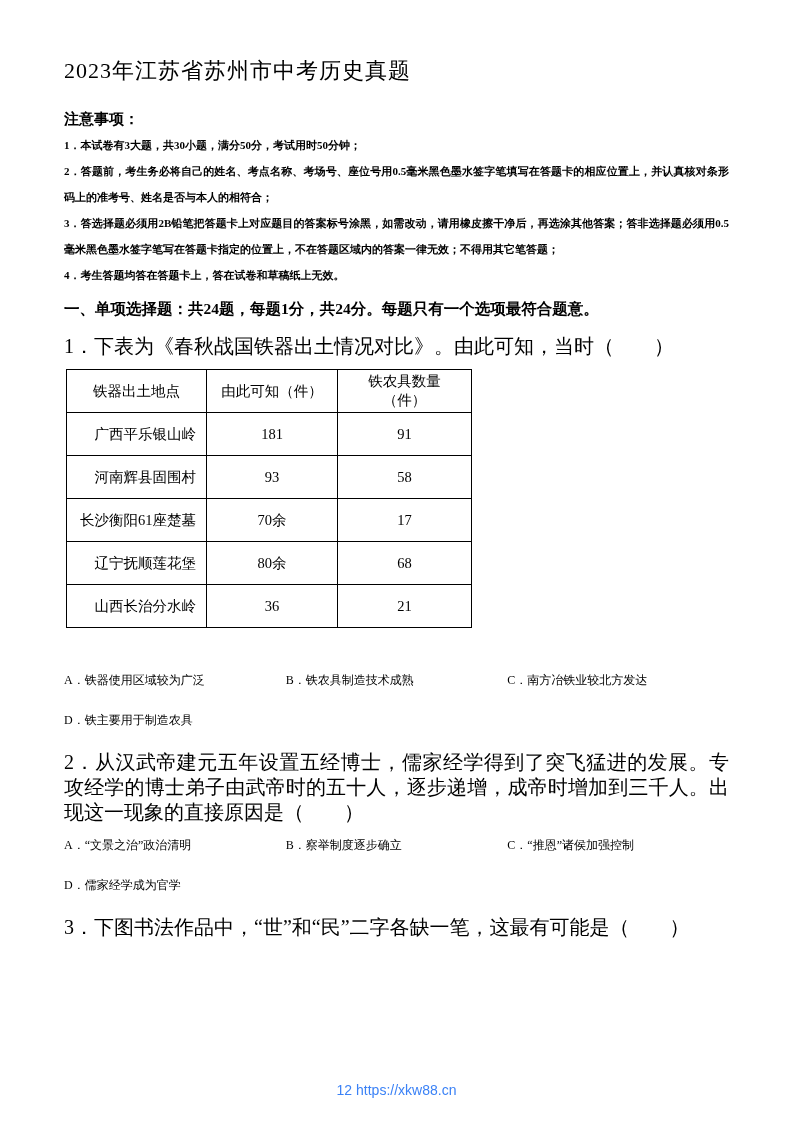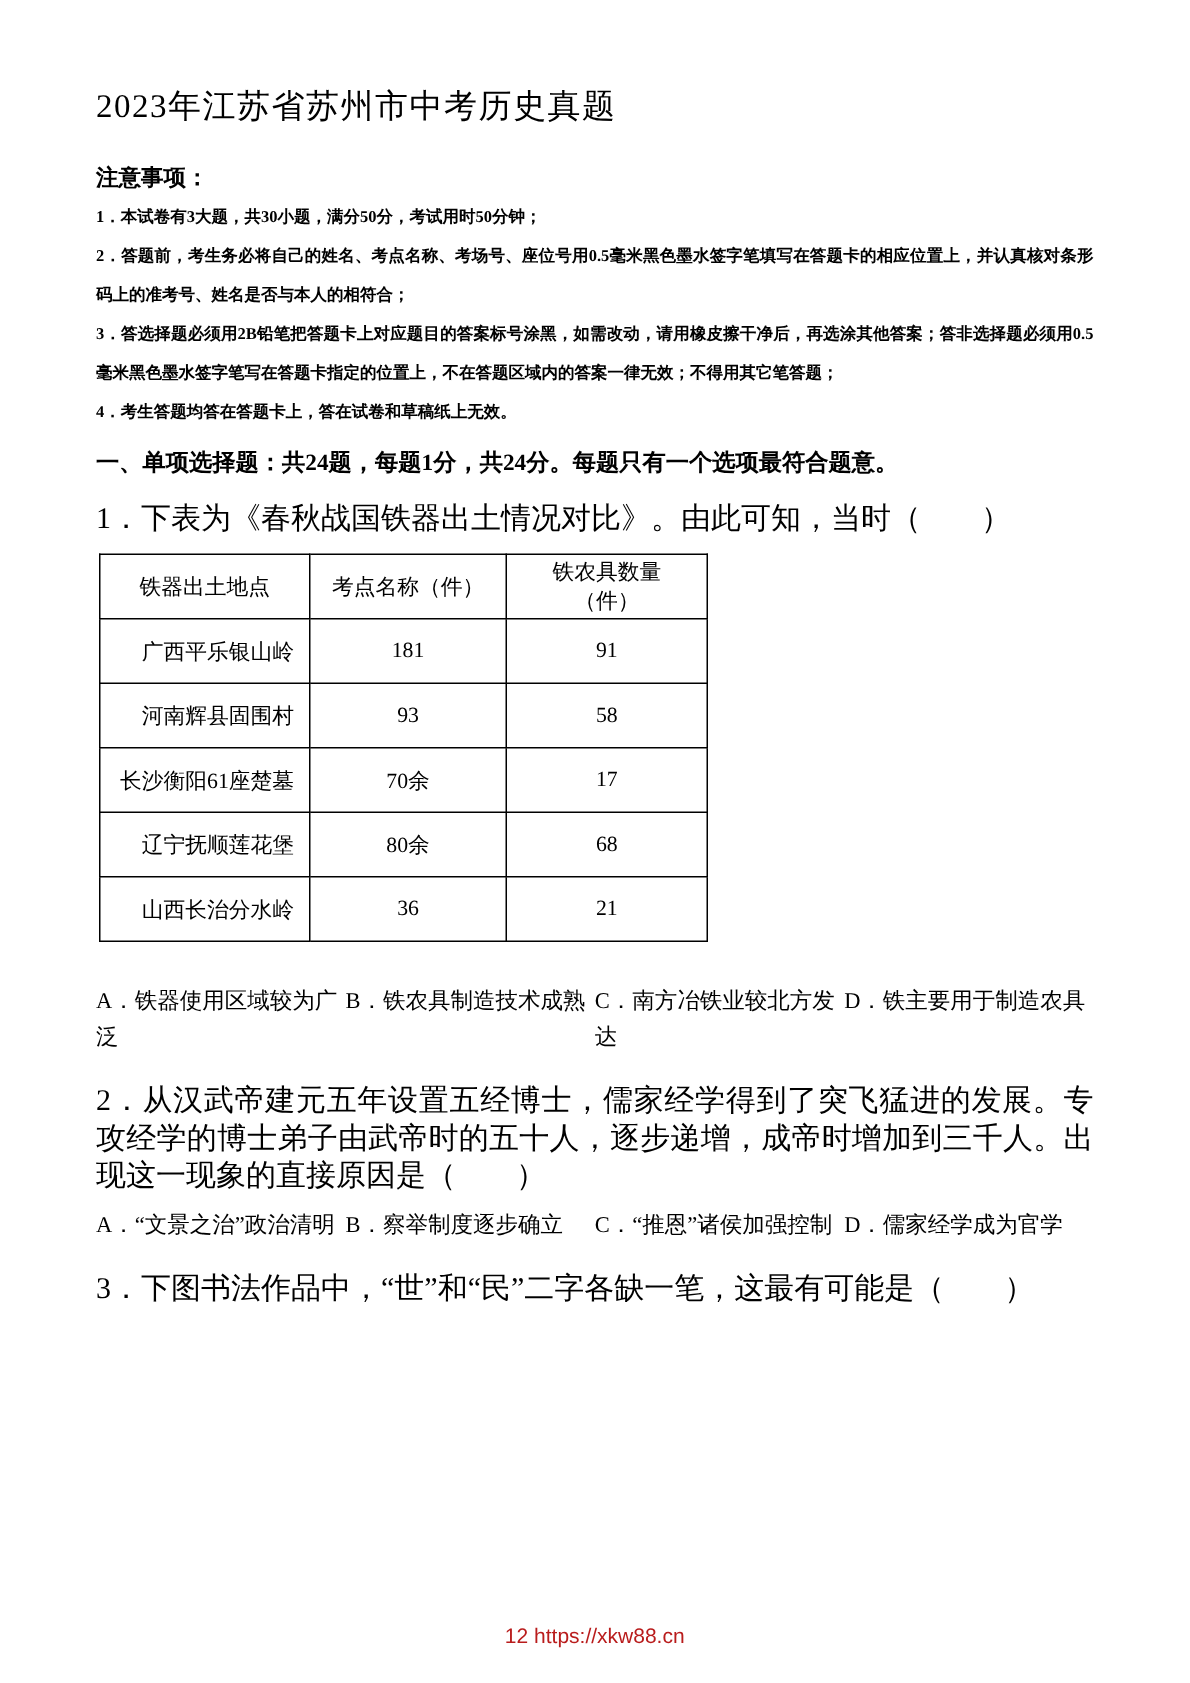--- a/index.html
+++ b/index.html
@@ -43,55 +43,55 @@
     font-size: 20px;
     font-weight: normal;
     line-height: 25px;
     text-align: justify;
     margin-bottom: 8px;
   }
   .q-block { margin-bottom: 14px; }
 
   table.data-table {
     border-collapse: collapse;
-    margin: 10px 0 28px 2px;
+    margin: 10px 0 40px 2px;
     table-layout: fixed;
   }
   table.data-table th,
   table.data-table td {
     border: 1px solid #000000;
     font-size: 14.5px;
     font-weight: normal;
     height: 43px;
     text-align: center;
     padding: 0 10px;
     vertical-align: middle;
   }
   .colw1 { width: 140px; }
   .colw2 { width: 131px; }
   .colw3 { width: 134px; }
   table.data-table td.place { text-align: right; }
 
   .options {
     display: grid;
-    grid-template-columns: 1fr 1fr 1fr 1fr;
+    grid-template-columns: 1fr 1fr 1fr;
     row-gap: 16px;
-    font-size: 15px;
+    font-size: 12px;
     line-height: 24px;
     margin-bottom: 18px;
   }
 
   .footer {
     position: absolute;
     left: 0;
     bottom: 24px;
     width: 100%;
     text-align: center;
     font-size: 14px;
-    color: #b91c1c;
+    color: #3b82f6;
     font-family: "Liberation Sans", sans-serif;
   }
 </style>
 </head>
 <body>
 
 <div class="page">
 
   <h1 class="doc-title">2023年江苏省苏州市中考历史真题</h1>
 
@@ -103,21 +103,21 @@
 
   <p class="section-heading">一、单项选择题：共24题，每题1分，共24分。每题只有一个选项最符合题意。</p>
 
   <div class="q-block">
     <p class="stem">1．下表为《春秋战国铁器出土情况对比》。由此可知，当时（　　）</p>
 
     <table class="data-table">
       <tbody>
           <tr>
         <th class="colw1">铁器出土地点</th>
-        <th class="colw2">考点名称（件）</th>
+        <th class="colw2">由此可知（件）</th>
         <th class="colw3">铁农具数量（件）</th>
       </tr>
       <tr>
         <td class="place">广西平乐银山岭</td>
         <td>181</td>
         <td>91</td>
       </tr>
       <tr>
         <td class="place">河南辉县固围村</td>
         <td>93</td>

